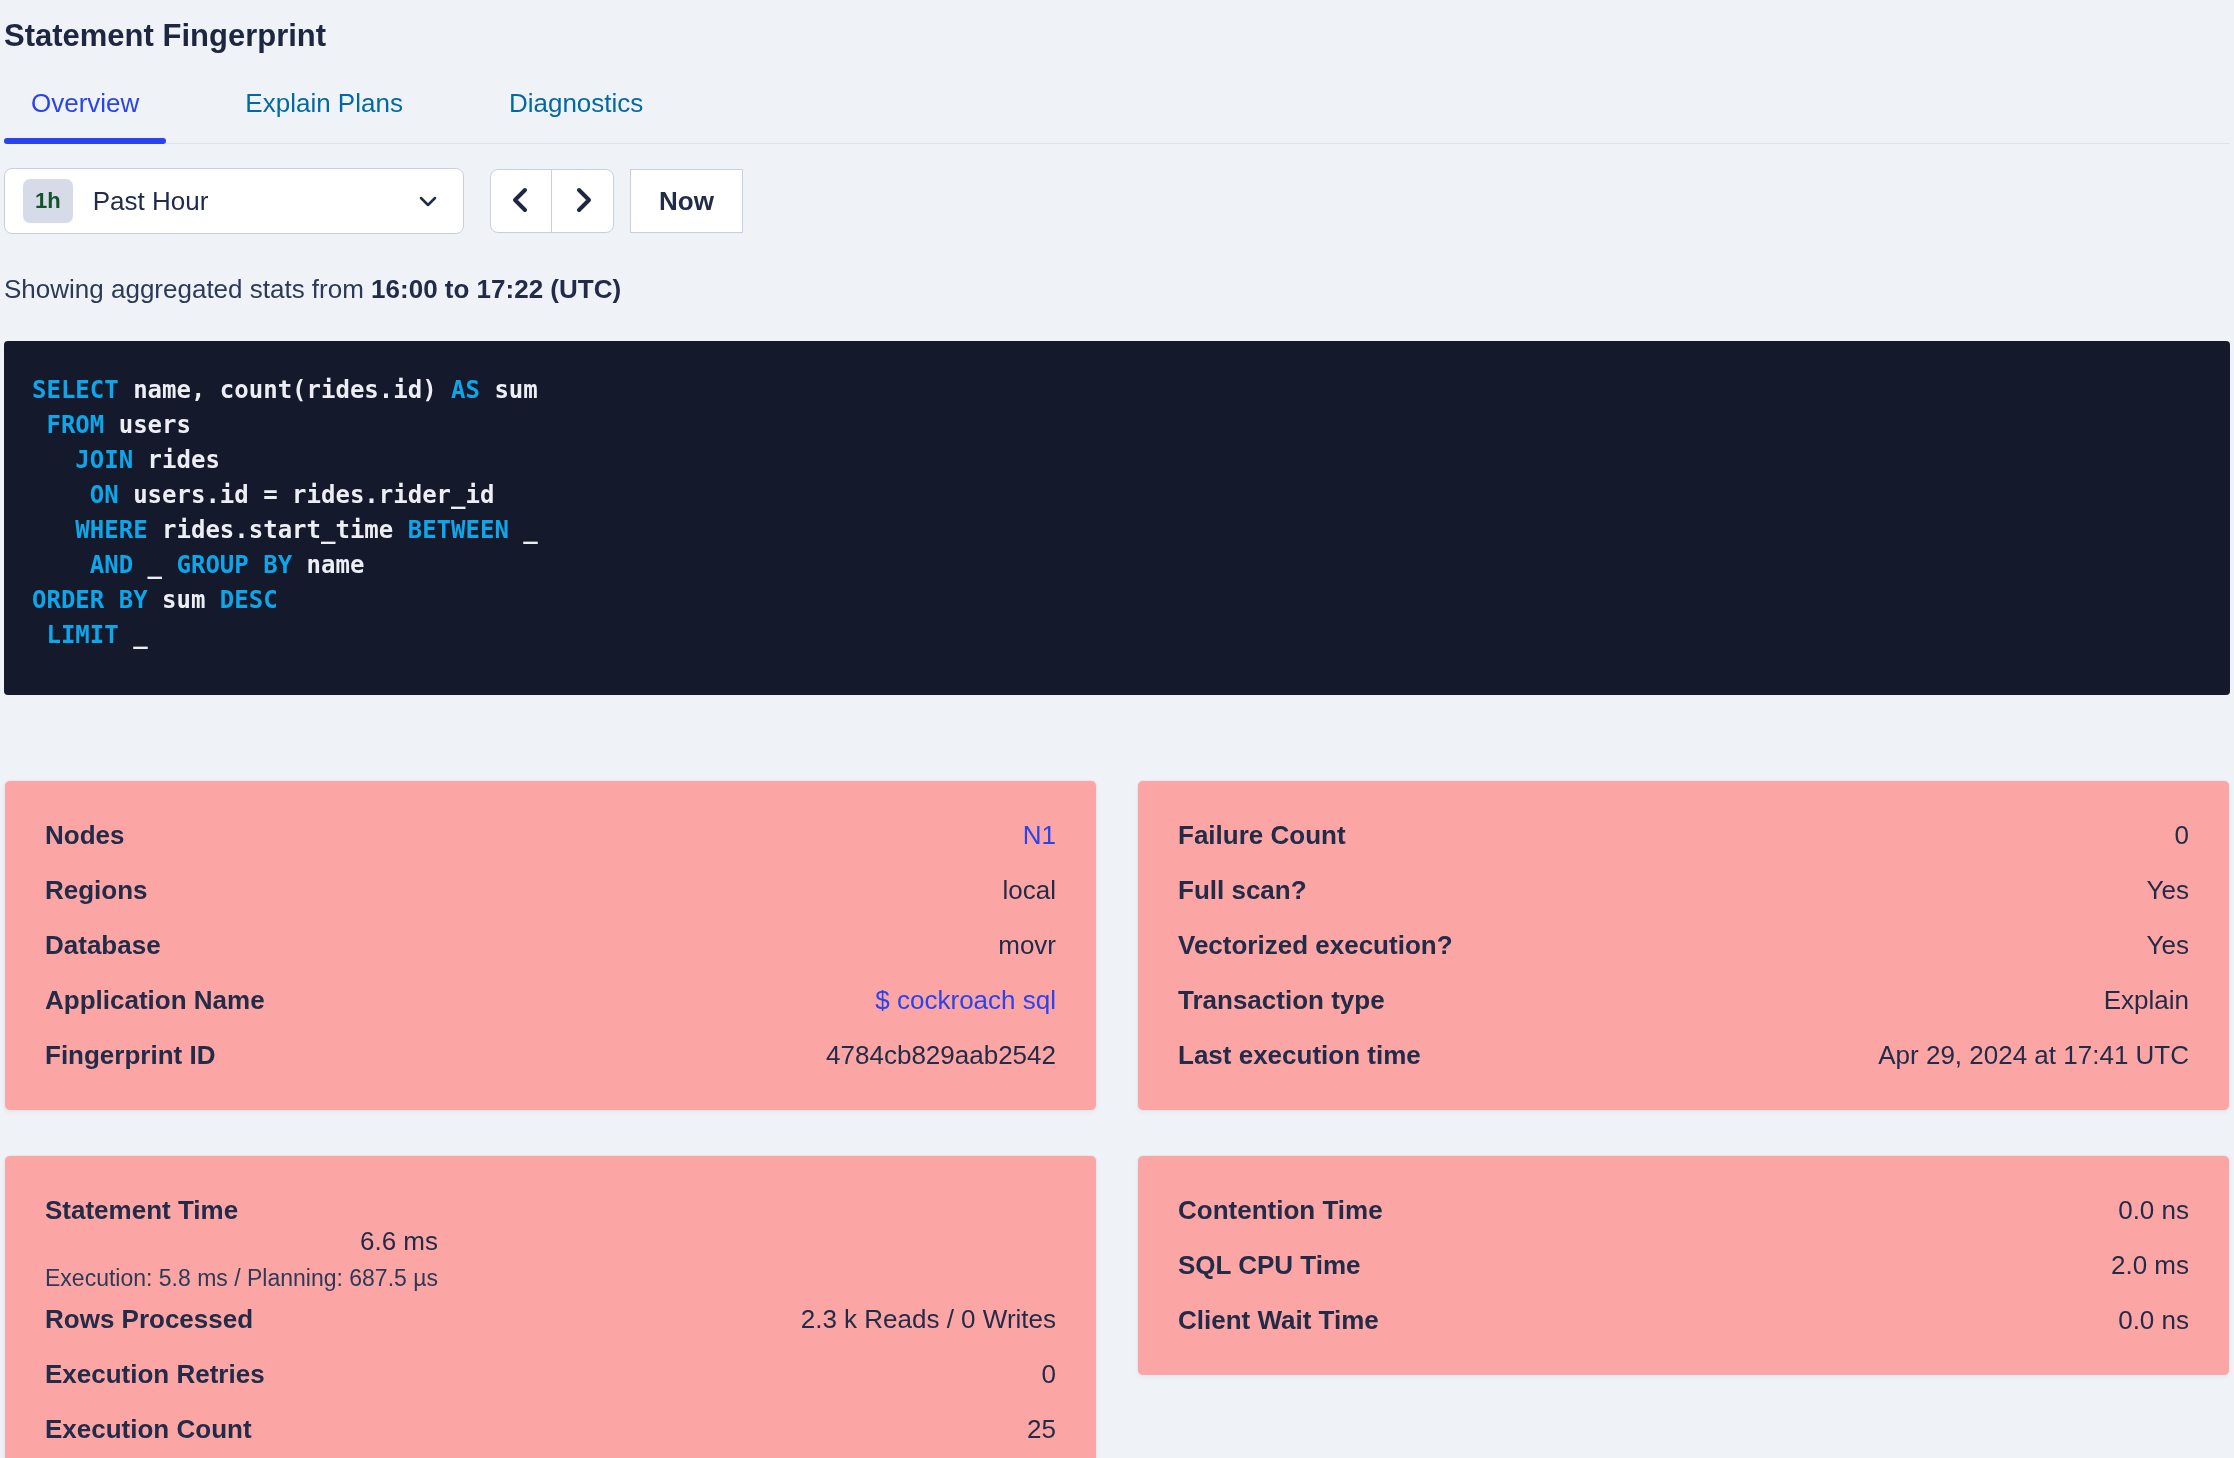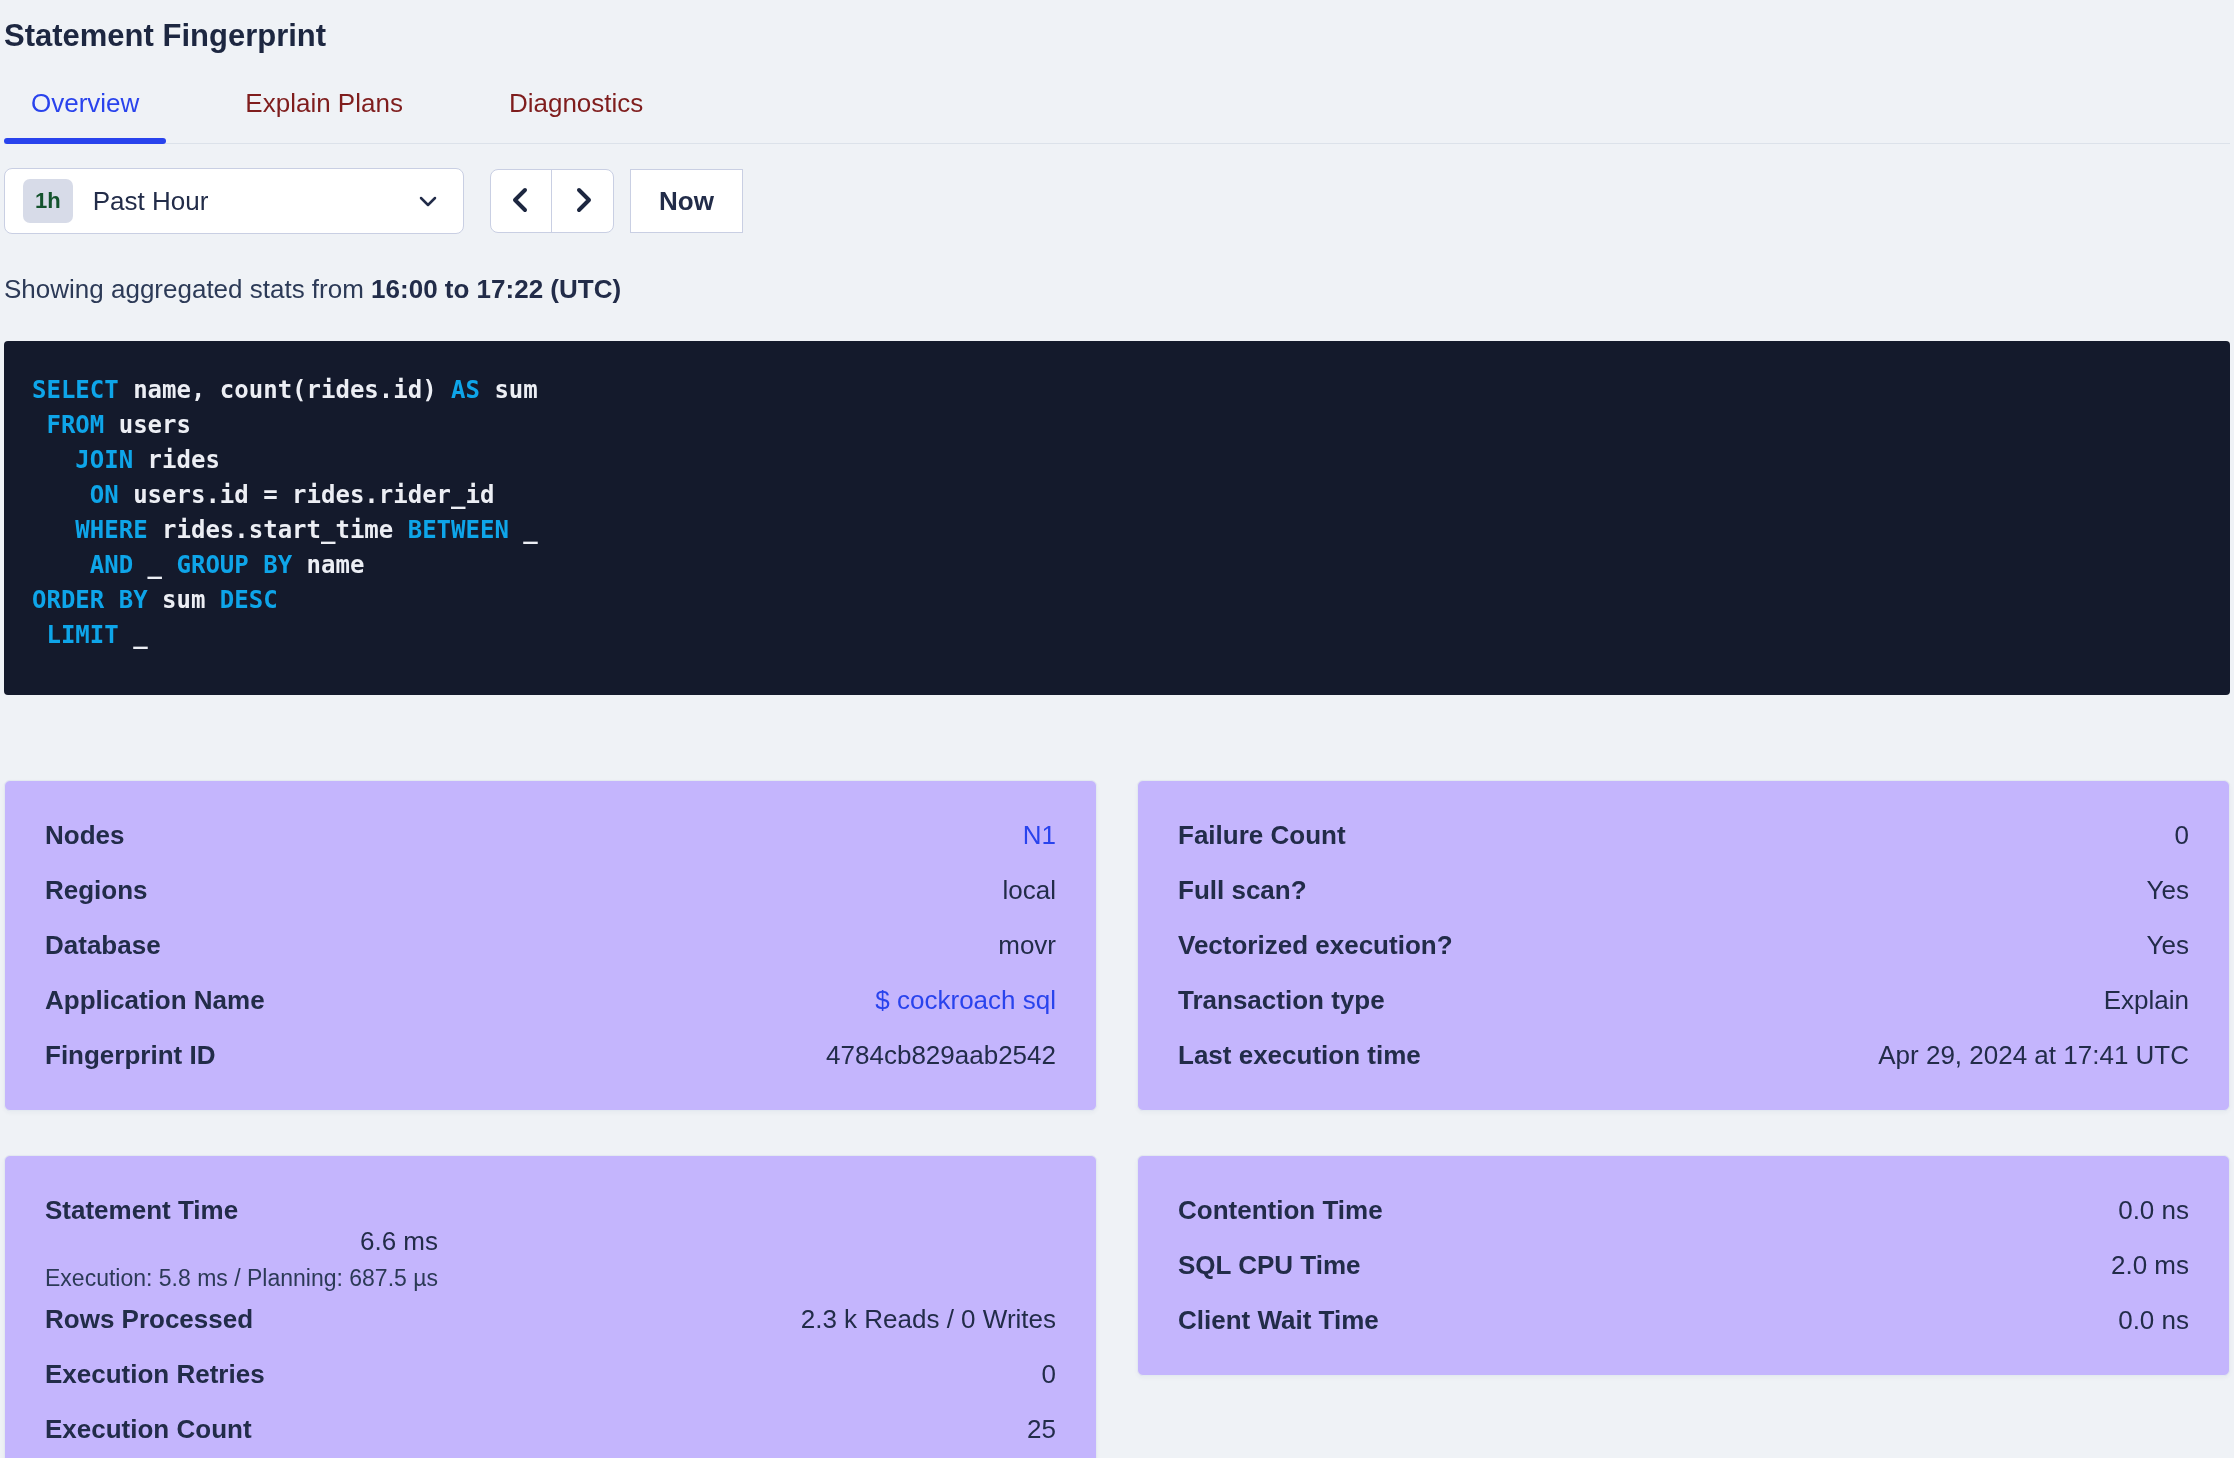--- a/index.html
+++ b/index.html
@@ -22,21 +22,21 @@
   .tabbar {
     margin-top:34px;
     display:flex;
     border-bottom:1px solid #dce2ea;
   }
   .tab {
     position:relative;
     padding:0 27px 24px 27px;
     margin-right:52px;
     font-size:26px;
-    color:#7f1d1d;
+    color:#0369a1;
     cursor:pointer;
     background:none; border:none;
     font-family:inherit;
   }
   .tab.active { color:#2943ed; }
   .tab.active::after {
     content:"";
     position:absolute; left:0; right:0; bottom:-1px;
     height:6px; background:#2943ed; border-radius:3px;
   }
@@ -102,21 +102,21 @@
   
   .cards {
     margin-top:85px;
     display:grid;
     grid-template-columns:1fr 1fr;
     column-gap:40px;
     row-gap:44px;
     align-items:start;
   }
   .card {
-    background:#c4b5fd;
+    background:#fca5a5;
     border:1px solid #e3e9f0;
     border-radius:6px;
     padding:27px 40px;
     box-shadow:0 2px 4px rgba(30,40,80,0.04);
   }
   .stat-row {
     display:flex; justify-content:space-between; align-items:center;
     min-height:55px;
   }
   .stat-row.tall { align-items:flex-start; padding-top:12px; min-height:86px;flex-direction:column; }

